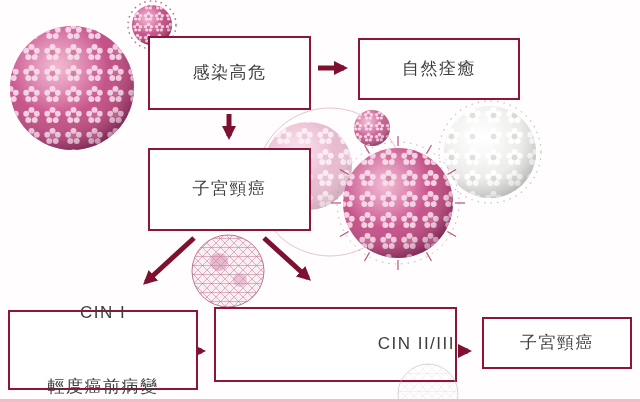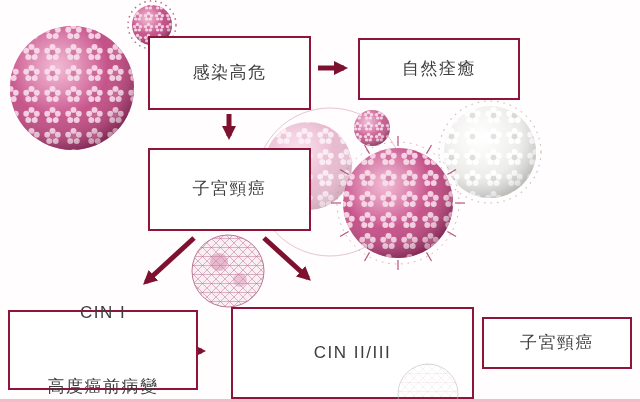--- a/index.html
+++ b/index.html
@@ -15,21 +15,21 @@
     background:#ffffff; border:2px solid #8e1537;
     display:flex; flex-direction:column; align-items:center; justify-content:center;
     color:#3d3d3d; font-size:17px; line-height:1.55; letter-spacing:1.5px;
     text-align:center;
     gap:47px;
   }
   .box-infection  { left:148px; top:36px;  width:163px; height:74px; }
   .box-recovery   { left:358px; top:38px;  width:162px; height:62px; }
   .box-persistent { left:148px; top:148px; width:163px; height:83px; }
   .box-cin1       { left:8px;   top:310px; width:190px; height:80px; }
-  .box-cin23      { left:231px; top:307px; width:243px; height:92px; }
+  .box-cin23      { left:214px; top:307px; width:243px; height:75px;align-items:flex-end; }
   .box-cancer     { left:482px; top:317px; width:150px; height:52px; }
   .arrow { stroke:#7e1030; stroke-width:5; }
   .bottom-edge {
     position:absolute; left:0; bottom:0; width:100%; height:3px;
     background:#f2bcc8; z-index:5;
   }
 </style>
 </head>
 <body>
 
@@ -178,21 +178,21 @@
   <div class="box box-recovery">
     <div>自然痊癒</div>
   </div>
 
   <div class="box box-persistent">
     <div>子宮頸癌</div>
   </div>
 
   <div class="box box-cin1">
     <div>CIN I</div>
-    <div>高度癌前病變</div>
+    <div>輕度癌前病變</div>
   </div>
 
   <div class="box box-cin23">
     <div>CIN II/III</div>
   </div>
 
   <div class="box box-cancer">
     <div>子宮頸癌</div>
   </div>
 

